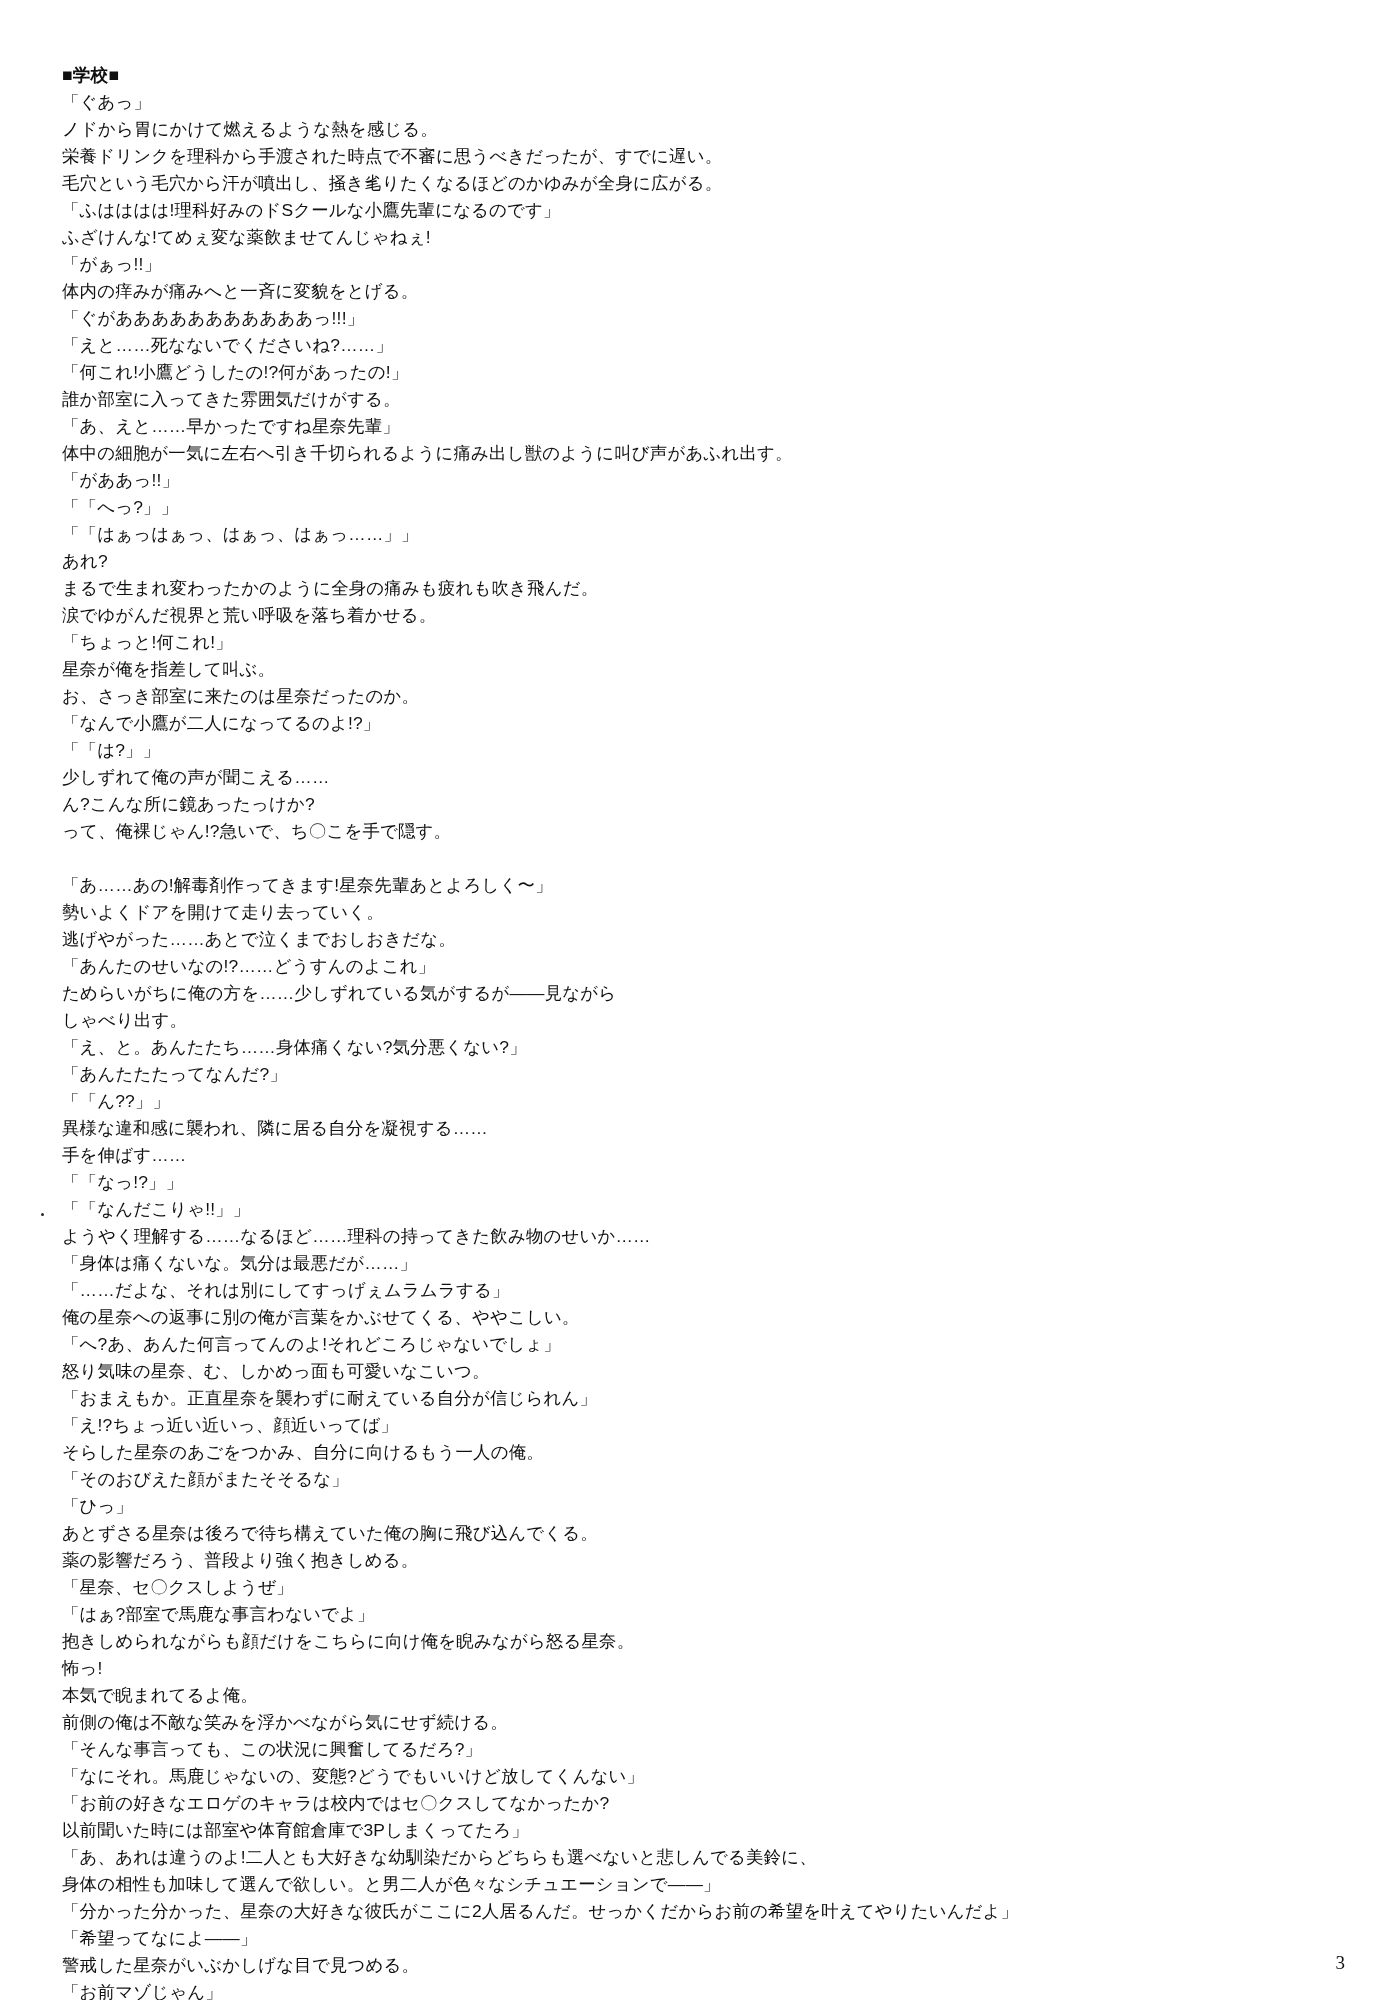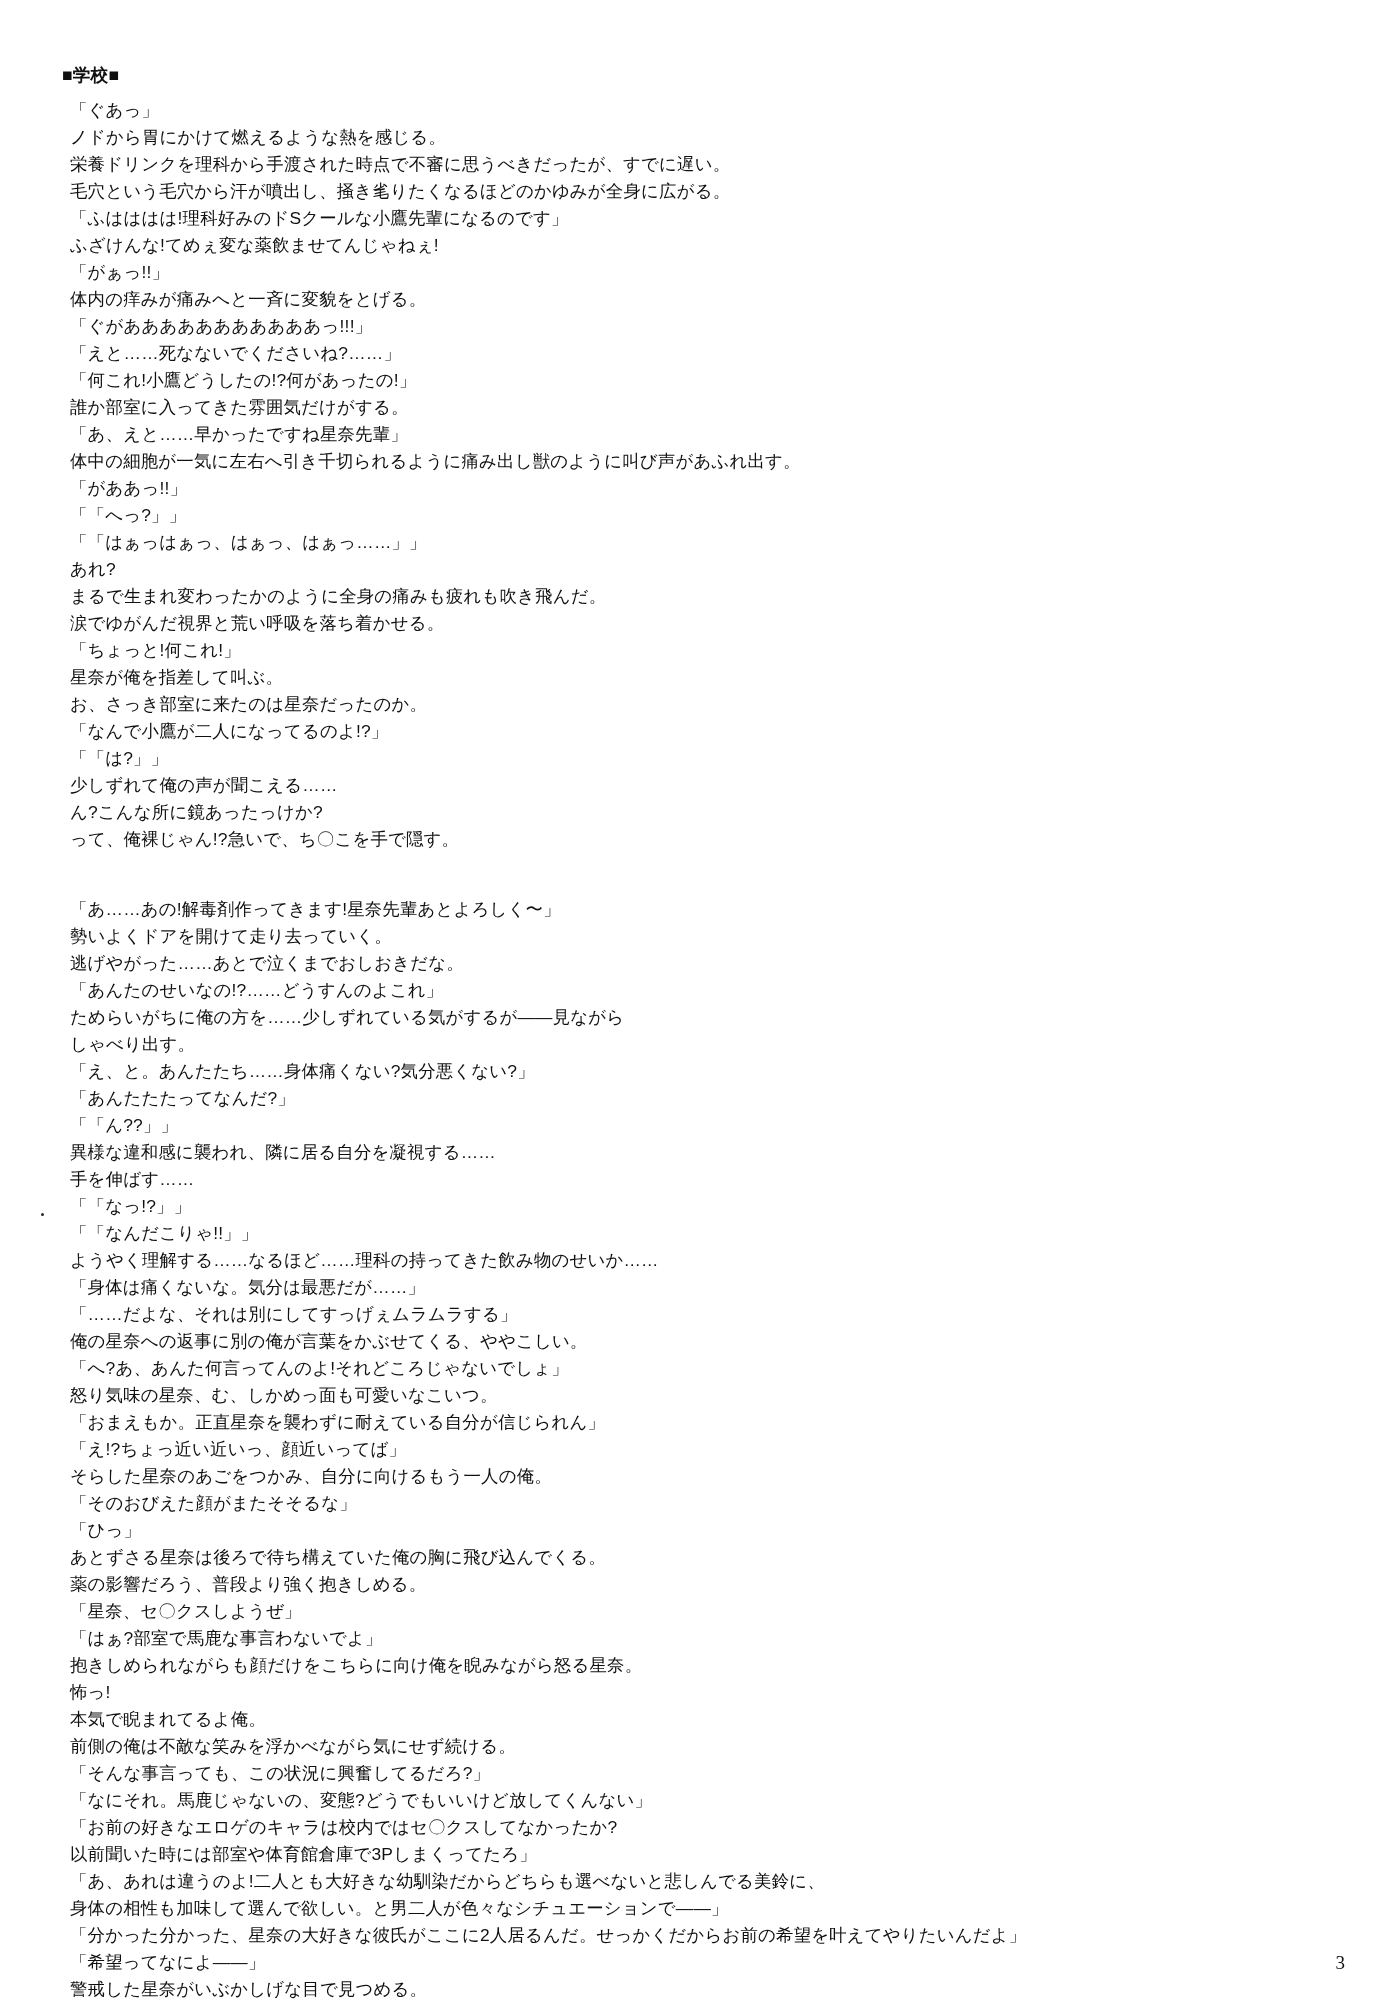--- a/index.html
+++ b/index.html
@@ -26,21 +26,21 @@
     word-break: break-all;
   }
   .heading {
     font-size: 17.6px;
     line-height: 27.0px;
     font-weight: 700;
     letter-spacing: 0.2px;
     margin-bottom: 0;
   }
   .block {
-    margin: 8px;
+    margin: 0;
   }
   .gap {
     height: 27px;
   }
   .page-number {
     position: absolute;
     right: 40px;
     bottom: 26px;
     font-size: 19px;
     font-family: "Liberation Serif", "DejaVu Serif", serif;

